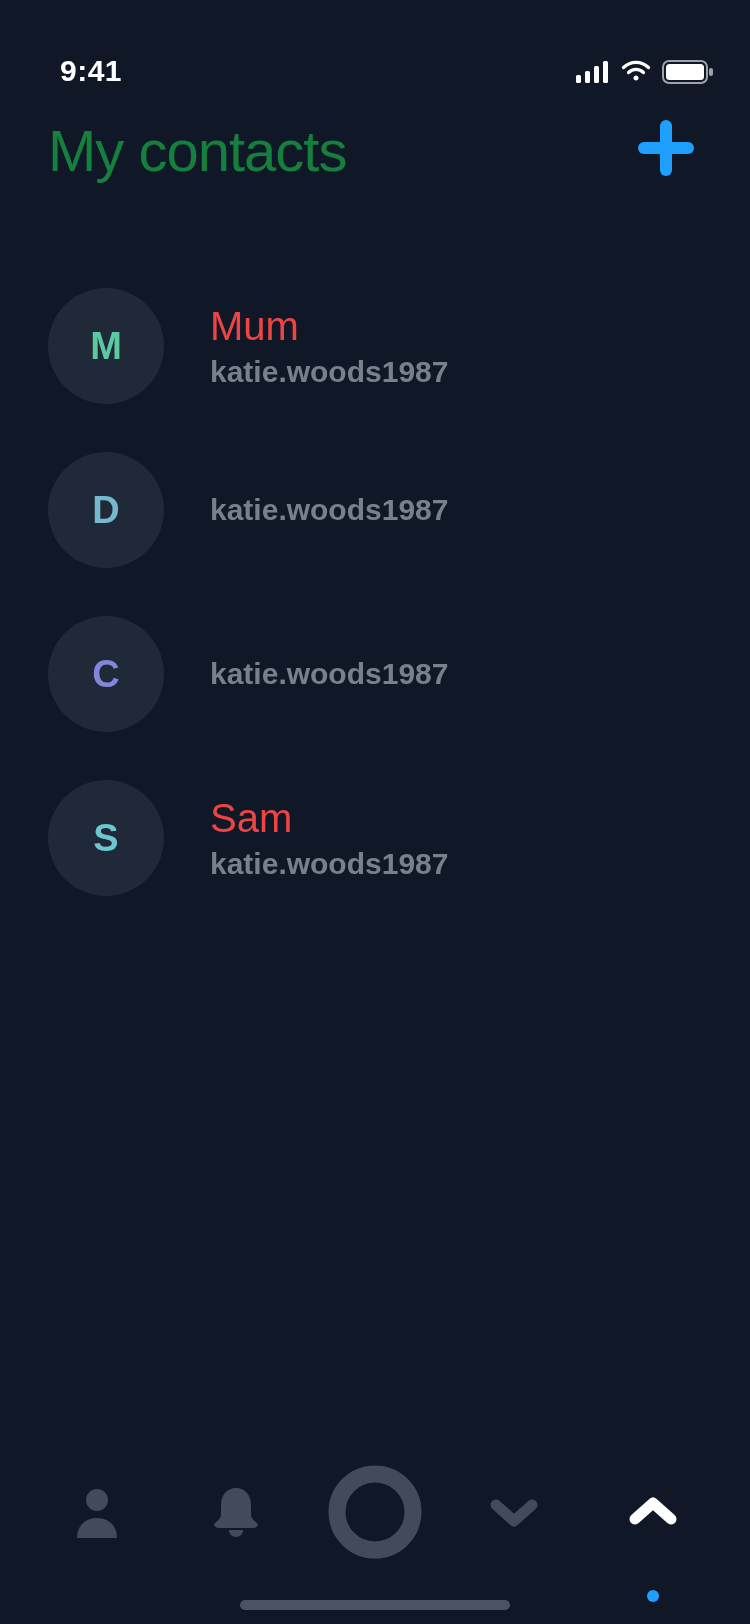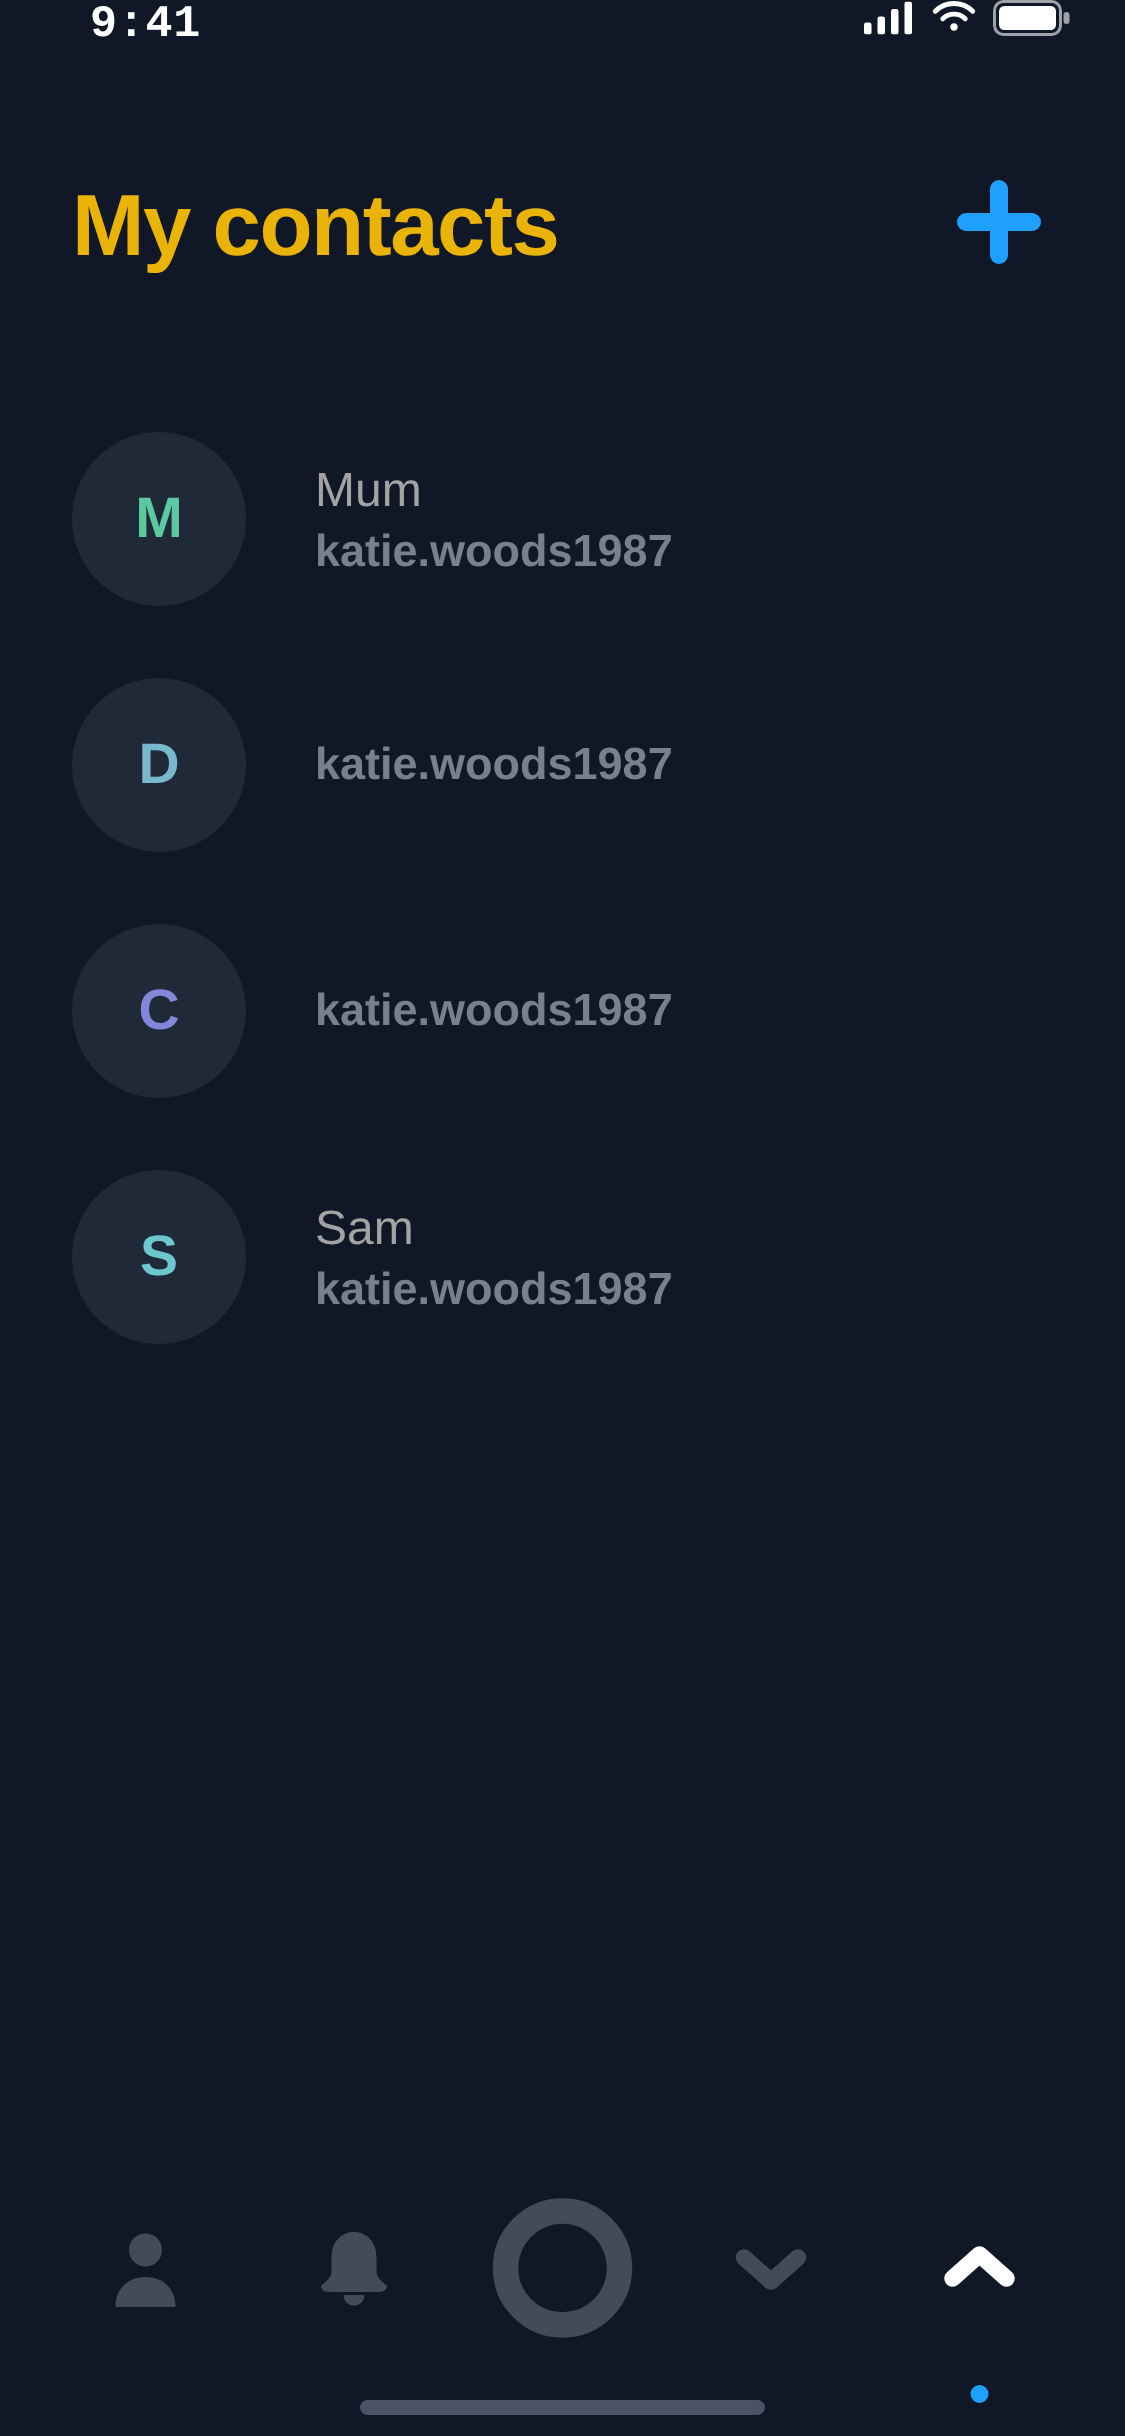--- a/index.html
+++ b/index.html
@@ -10,24 +10,23 @@
     font-family: -apple-system, "SF Pro Text", "Helvetica Neue", Arial, sans-serif;
     position: relative;
   }
 
   
   .status-bar {
     position: absolute;
     top: 0; left: 0; right: 0;
     height: 88px;
     display: flex;
-    align-items: flex-start;
+    align-items: flex-end;
     justify-content: space-between;
     padding: 0 36px 0 60px;
-    font-family: Liberation Mono, monospace;
   }
   .status-time {
     font-size: 30px;
     font-weight: 600;
     letter-spacing: 0.5px;
   }
   .status-right {
     display: flex;
     align-items: center;
     gap: 10px;
@@ -39,23 +38,23 @@
     top: 100px;
     left: 0; right: 0;
     padding: 0 48px;
     display: flex;
     align-items: center;
     justify-content: space-between;
     height: 100px;
   }
   .header h1 {
     font-size: 58px;
-    font-weight: 700;
+    font-weight: 400;
     letter-spacing: -1px;
-    color: #eab308;
+    color: #15803d;
   }
   .add-btn {
     width: 72px; height: 72px;
     display: flex; align-items: center; justify-content: center;
     cursor: pointer;
   }
 
   
   .list {
     position: absolute;
@@ -76,23 +75,23 @@
     background: #1F2937;
     display: flex;
     align-items: center;
     justify-content: center;
     font-size: 38px;
     font-weight: 800;
     flex-shrink: 0;
   }
   .info { display: flex; flex-direction: column; gap: 6px; }
   .name {
-    font-size: 32px;
+    font-size: 40px;
     font-weight: 500;
-    color: #a3a3a3;
+    color: #ef4444;
   }
   .handle {
     font-size: 30px;
     font-weight: 700;
     color: #78808d;
   }
 
   
   .nav {
     position: absolute;

